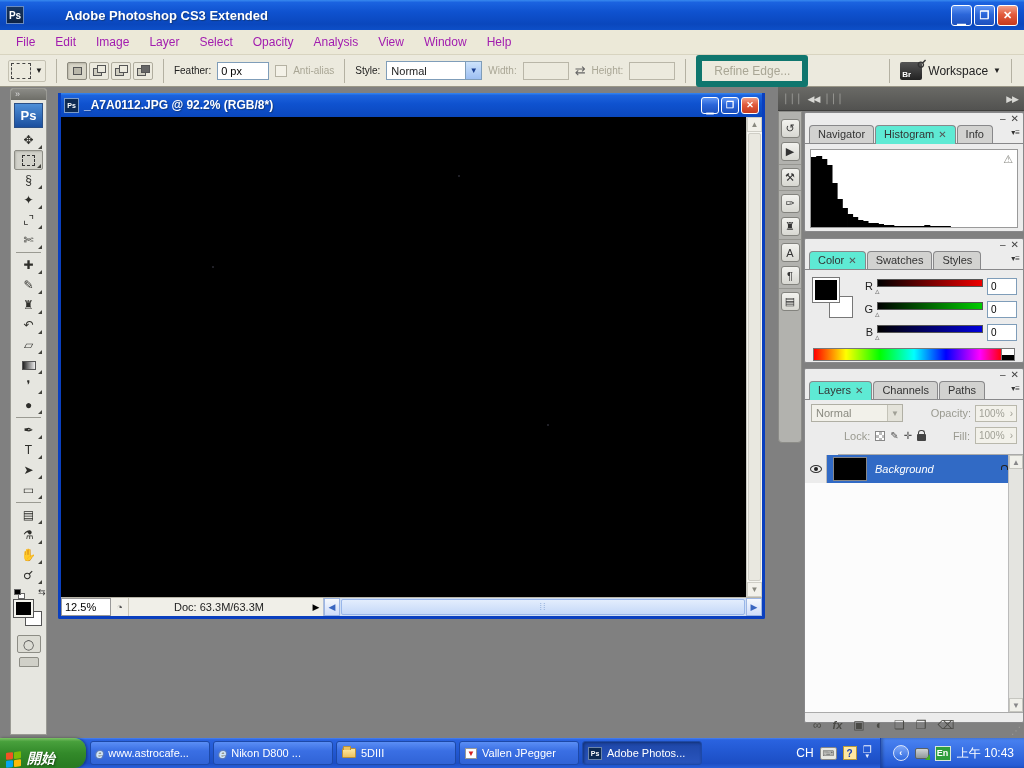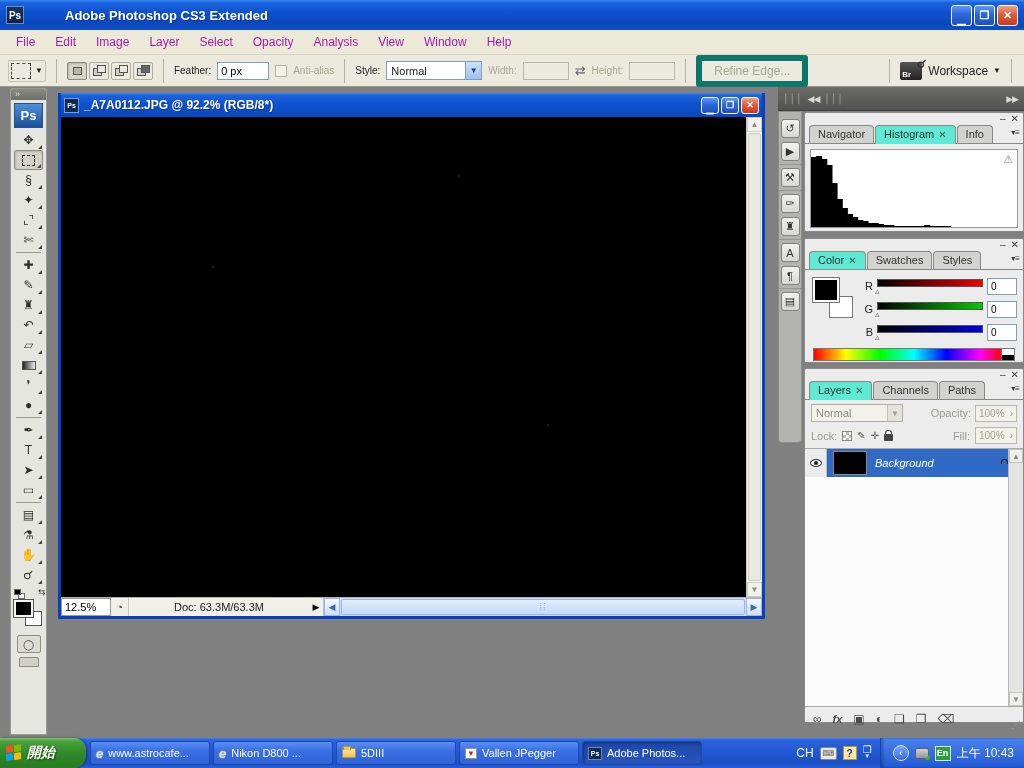--- a/index.html
+++ b/index.html
@@ -169,21 +169,21 @@
 
   
   .lrow1 { display:flex; align-items:center; padding:4px 6px 2px; gap:4px; }
   .blend-combo { display:flex; width:92px; height:18px; border:1px solid #b0afa4; background:#f2f1ea; align-items:center; }
   .blend-combo .cval { flex:1; padding-left:4px; color:#8a8a80; font-size:11px; }
   .blend-combo .cbtn { width:15px; height:100%; border-left:1px solid #c4c3b8; color:#a0a096; font-size:8px;
     display:flex; align-items:center; justify-content:center; background:#e4e3da; }
   .dim-label { color:#9a9a90; font-size:11px; }
   .pct-box { width:42px; height:17px; border:1px solid #b9b8ac; background:#f2f1ea; color:#a0a096; font-size:10px;
     display:flex; align-items:center; justify-content:space-between; padding:0 3px; }
-  .lrow2 { display:flex; align-items:center; padding:3px 6px 4px; gap:5px; border-bottom:1px solid #aaa; }
+  .lrow2 { display:flex; align-items:center; padding:3px 6px 10px; gap:5px; border-bottom:1px solid #aaa;margin-left:33px; }
   .lock-icons { display:flex; gap:5px; align-items:center; color:#555; font-size:10px; }
   .checker { width:10px; height:10px; border:1px solid #888;
     background:repeating-conic-gradient(#bbb 0 25%,#fff 0 50%); background-size:6px 6px; }
   .padlock { position:relative; width:9px; height:7px; background:#444; border-radius:1px; margin-top:4px; }
   .padlock::before { content:""; position:absolute; left:1px; top:-4px; width:5px; height:4px;
     border:1.5px solid #444; border-bottom:none; border-radius:3px 3px 0 0; }
   .lrow2 .spacer, .lrow1 .spacer { flex:1; }
   .layer-list { height:258px; background:#fcfcfc; border-bottom:1px solid #aaa; display:flex; }
   .llist-main { flex:1; }
   .layer-row { height:28px; background:#316ac5; display:flex; align-items:center; }
@@ -198,21 +198,21 @@
   .llist-scroll .sarrow { height:14px; background:#f0f0ea; border:1px solid #c6c6c0; color:#88888a; font-size:8px;
     display:flex; align-items:center; justify-content:center; }
   .lbottom { height:24px; display:flex; align-items:center; gap:11px; padding:0 8px; color:#4a4a46; font-size:12px; position:relative; }
   .lbottom .fx { font-style:italic; font-weight:bold; font-size:11px; }
   .lgrip { position:absolute; right:2px; bottom:1px; color:#9a9a96; font-size:10px; }
 
   
   .taskbar { position:absolute; left:0; top:738px; width:1024px; height:30px;
     background:linear-gradient(180deg,#4a83f2 0%,#2a63e0 6%,#2258d2 45%,#1c4ec4 85%,#2a60da 100%); display:flex; align-items:stretch; }
   .startbtn { width:86px; background:linear-gradient(180deg,#7bc065 0%,#48a03c 12%,#338a2a 50%,#2a7d22 90%);
-    border-radius:0 12px 12px 0; box-shadow:1px 0 3px rgba(0,0,0,.4); display:flex; align-items:center; gap:5px; padding-left:6px; }
+    border-radius:0 12px 12px 0; box-shadow:1px 0 3px rgba(0,0,0,.4); display:flex; align-items:flex-end; gap:5px; padding-left:6px; }
   .winlogo { width:16px; height:16px; display:grid; grid-template-columns:7px 7px; grid-template-rows:7px 7px; gap:1px; transform:skewY(-6deg); }
   .winlogo i { border-radius:1px; } .winlogo i:nth-child(1){background:#f35325;} .winlogo i:nth-child(2){background:#81bc06;}
   .winlogo i:nth-child(3){background:#05a6f0;} .winlogo i:nth-child(4){background:#ffba08;}
   .start-label { color:#fff; font-weight:bold; font-style:italic; font-size:14px; text-shadow:1px 1px 2px #1c4a14; }
   .tasks { display:flex; gap:3px; padding:3px 4px; flex:1; min-width:0; }
   .taskbtn { width:120px; background:linear-gradient(180deg,#5b8ef5,#3a6fe4 40%,#3063d6); border:1px solid #1d49a8;
     border-radius:3px; color:#fff; font-size:11px; display:flex; align-items:center; gap:5px; padding:0 5px; overflow:hidden; white-space:nowrap; }
   .taskbtn.active { background:linear-gradient(180deg,#1e47a8,#2a55bd); box-shadow:inset 1px 1px 3px #123175; }
   .ticon { flex:0 0 auto; display:flex; align-items:center; justify-content:center; }
   .ticon.ie { color:#cfe6ff; font-weight:bold; font-style:italic; font-size:13px; text-shadow:0 0 2px #eec23c; }

